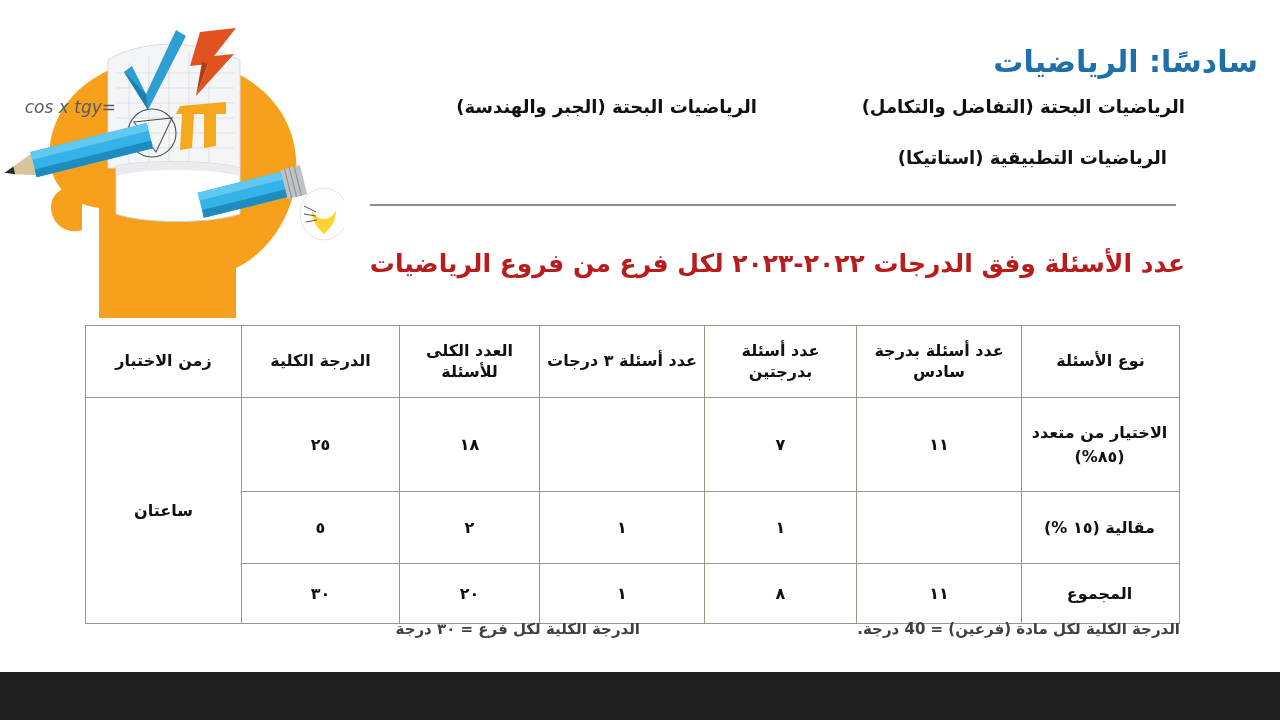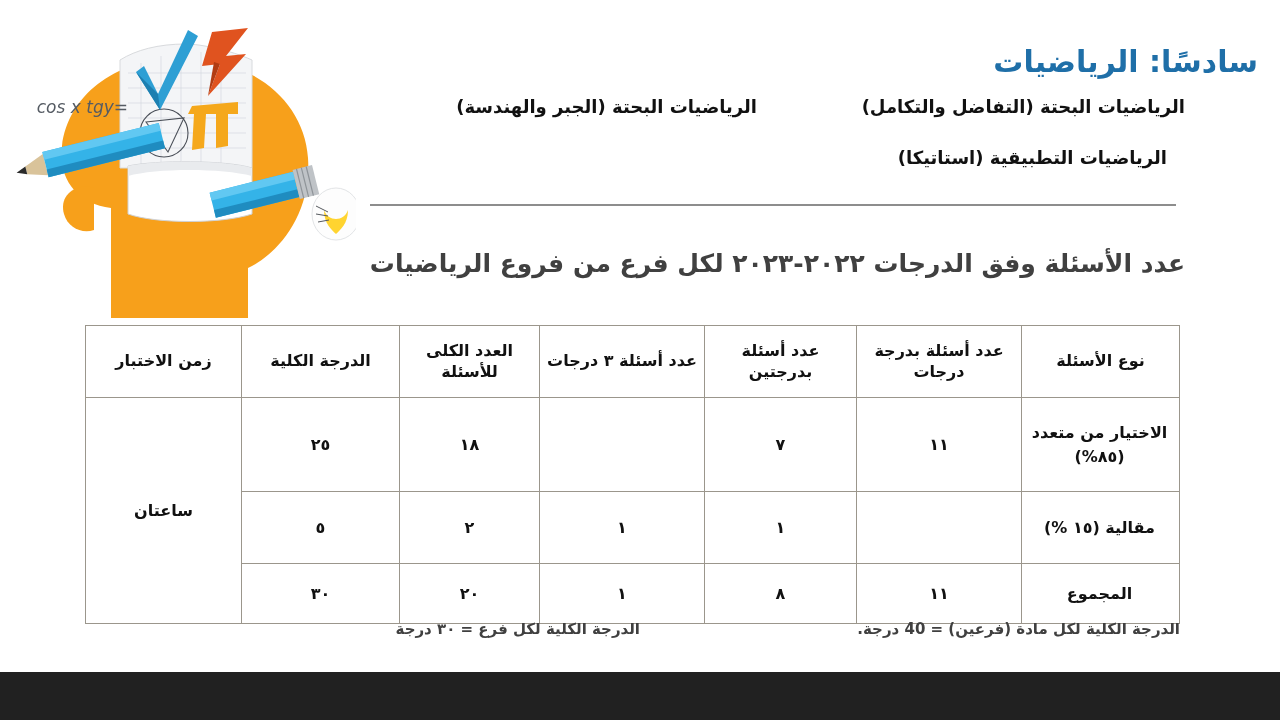--- a/index.html
+++ b/index.html
@@ -5,21 +5,21 @@
   * { margin:0; padding:0; box-sizing:border-box; }
   html, body {
     width:1280px; height:720px;
     background:#ffffff;
     font-family:"DejaVu Sans", sans-serif;
     overflow:hidden;
   }
   #slide { position:relative; width:1280px; height:720px; background:#fff; }
 
   
-  .art { position:absolute; left:16px; top:18px; width:340px; height:300px; }
+  .art { position:absolute; left:4px; top:18px; width:340px; height:300px; }
   .art svg { width:100%; height:100%; display:block; }
 
   
   .title {
     position:absolute; right:22px; top:44px;
     font-size:30px; font-weight:bold;
     color:#1f6fa8; letter-spacing:0;
     white-space:nowrap;
     text-align:center;
   }
@@ -33,21 +33,21 @@
 
   .rule {
     position:absolute; left:370px; top:204px; width:806px; height:0;
     border-top:2px solid #8d8d8d;
   }
 
   
   .redhead {
     position:absolute; right:95px; top:248px; width:1090px;
     text-align:right;
-    font-size:25px; font-weight:bold; color:#404040;
+    font-size:25px; font-weight:bold; color:#b91c1c;
     line-height:1.25; white-space:nowrap;
   }
 
   
   .tbl-wrap { position:absolute; left:86px; top:325px; width:1094px; }
   table.grid { border-collapse:collapse; width:1094px; table-layout:fixed; }
   table.grid th, table.grid td {
     border:1px solid #9b968c;
     text-align:center; vertical-align:middle;
     font-size:16px; color:#111; background:#fff;
@@ -190,21 +190,21 @@
           <col class="c-one">
           <col class="c-two">
         <col class="c-thr">
           <col class="c-tot">
           <col class="c-deg">
           <col class="c-time">
       </colgroup>
       <thead>
         <tr>
           <th>نوع الأسئلة</th>
-          <th>عدد أسئلة بدرجة درجات</th>
+          <th>عدد أسئلة بدرجة سادس</th>
           <th>عدد أسئلة بدرجتين</th>
           <th>عدد أسئلة ٣ درجات</th>
           <th>العدد الكلى للأسئلة</th>
           <th>الدرجة الكلية</th>
           <th>زمن الاختبار</th>
         </tr>
       </thead>
       <tbody>
         <tr class="r1">
           <td class="label">الاختيار من متعدد (٨٥%)</td>

